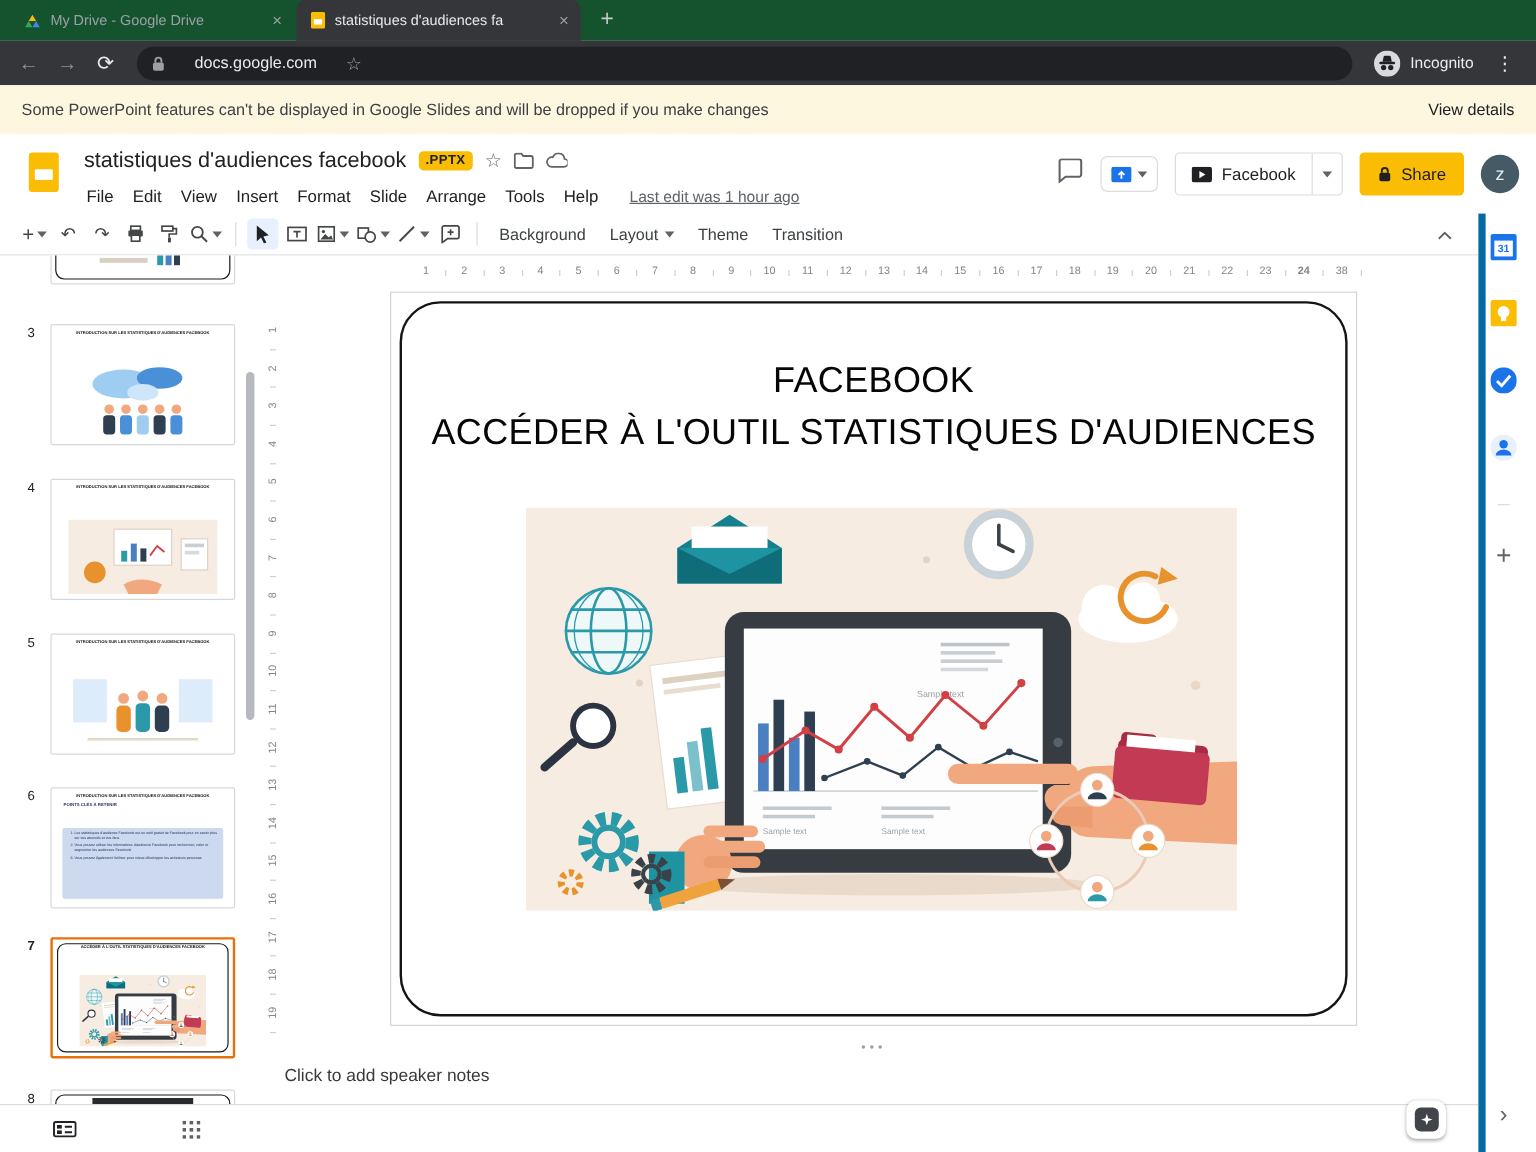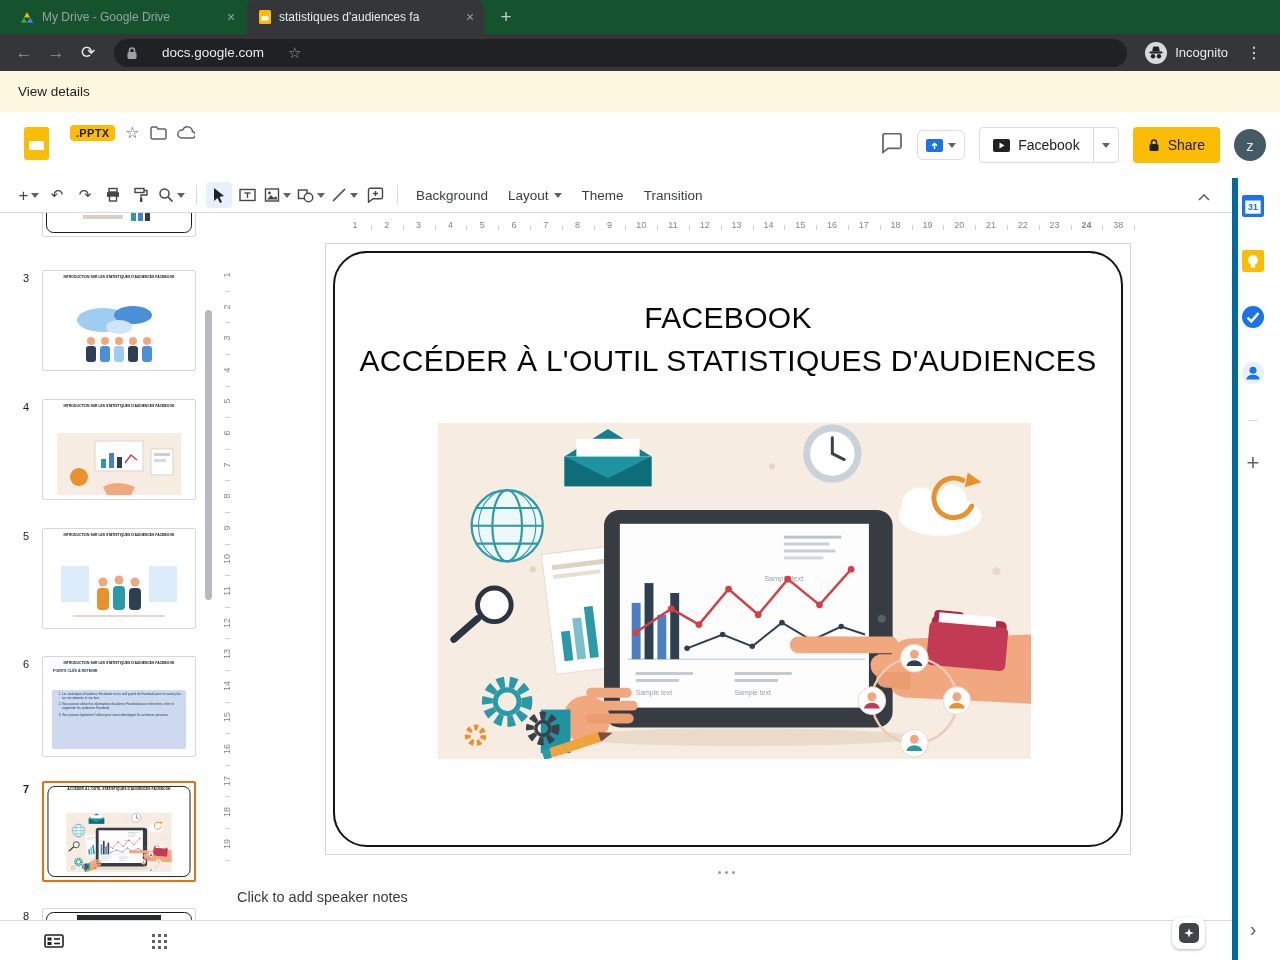--- a/index.html
+++ b/index.html
@@ -297,40 +297,54 @@
         <path d="M6.5 8.6 L7.3 4.8 a1 1 0 0 1 1-.8 h3.4 a1 1 0 0 1 1 .8 l.8 3.8 z" fill="#202124"></path>
         <circle cx="7.3" cy="13" r="2" fill="#202124"></circle>
         <circle cx="12.7" cy="13" r="2" fill="#202124"></circle>
       </svg>
       <span>Incognito</span>
     </div>
     <span class="kebab">⋮</span>
   </div>
 
   <div class="banner">
+    <span>Some PowerPoint features can't be displayed in Google Slides and will be dropped if you make changes</span>
     <span class="act">View details</span>
   </div>
 
   <div class="appheader">
     <div class="slides-logo">
         <i></i>
       </div>
     <div class="title-row">
+      <span class="doc-title">statistiques d'audiences facebook</span>
       <span class="fmt-badge">.PPTX</span>
       <span class="hicon">☆</span>
       <span class="hicon">
         <svg width="17" height="14" viewBox="0 0 17 14">
             <path d="M1 2.5 a1.5 1.5 0 0 1 1.5-1.5 h4 l1.5 2 h6.5 a1.5 1.5 0 0 1 1.5 1.5 v7 a1.5 1.5 0 0 1 -1.5 1.5 h-12 a1.5 1.5 0 0 1 -1.5 -1.5 z" fill="none" stroke="#5f6368" stroke-width="1.5"></path>
           </svg>
       </span>
       <span class="hicon">
         <svg width="18" height="13" viewBox="0 0 18 13">
             <path d="M5 12 a4 4 0 1 1 .7-7.9 a5 5 0 0 1 9.7 1.4 a3.2 3.2 0 0 1 -.6 6.5 z" fill="none" stroke="#5f6368" stroke-width="1.4"></path>
           </svg>
       </span>
+    </div>
+    <div class="menu-row">
+      <span class="mi">File</span>
+      <span class="mi">Edit</span>
+      <span class="mi">View</span>
+      <span class="mi">Insert</span>
+      <span class="mi">Format</span>
+      <span class="mi">Slide</span>
+      <span class="mi">Arrange</span>
+      <span class="mi">Tools</span>
+      <span class="mi">Help</span>
+      <span class="last-edit">Last edit was 1 hour ago</span>
     </div>
     <div class="hdr-right">
       <span>
         <svg width="22" height="21" viewBox="0 0 22 21">
             <path d="M2 2.5 a1.8 1.8 0 0 1 1.8-1.8 h14.4 a1.8 1.8 0 0 1 1.8 1.8 v11 a1.8 1.8 0 0 1 -1.8 1.8 H7 l-5 4 z" fill="none" stroke="#5f6368" stroke-width="1.7"></path>
           </svg>
       </span>
       <span class="meet-btn">
         <svg width="17" height="13" viewBox="0 0 17 13">
           <rect width="17" height="13" rx="2" fill="#1a73e8"></rect>

